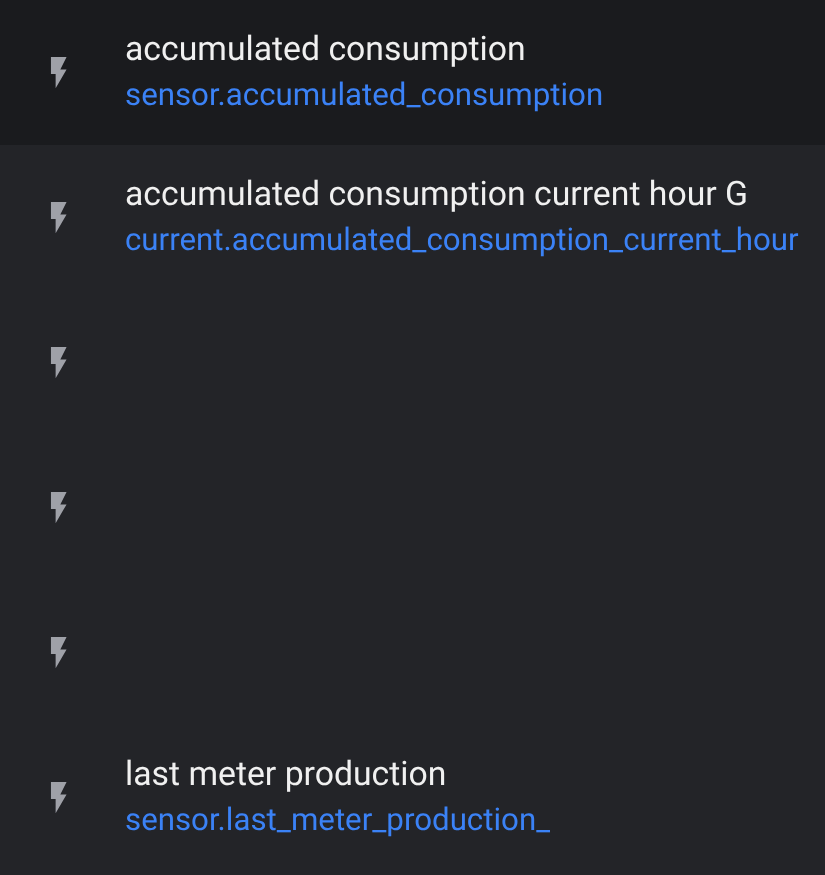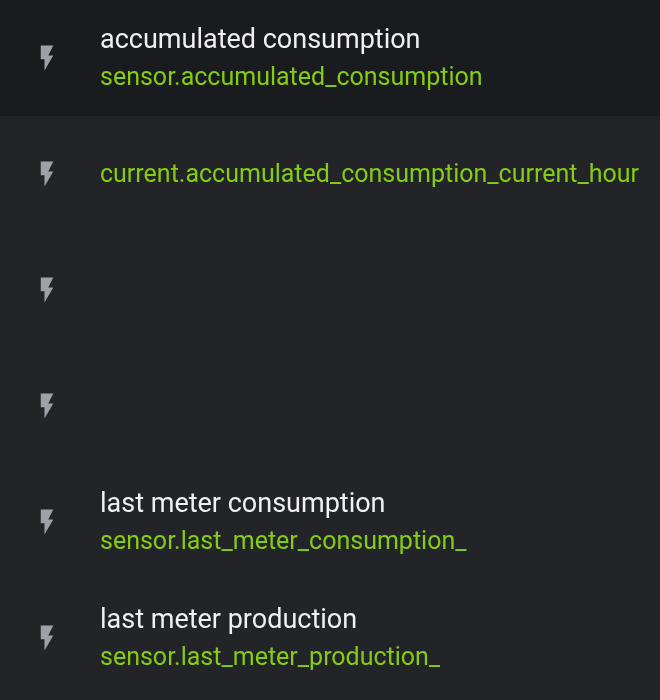--- a/index.html
+++ b/index.html
@@ -51,21 +51,21 @@
     }
     .title {
       color: #f0f0f0;
       font-size: 27px;
       font-weight: 400;
       line-height: 1.3;
       white-space: nowrap;
       overflow: hidden;
     }
     .subtitle {
-      color: #84cc16;
+      color: #3b82f6;
       font-size: 25px;
       font-weight: 400;
       line-height: 1.3;
       white-space: nowrap;
       overflow: hidden;
     }
   </style>
 </head>
 <body>
 
@@ -82,20 +82,21 @@
     </div>
   </div>
 
   <div class="list-item">
     <div class="icon-wrap">
       <svg viewBox="0 0 24 24">
           <path d="M7 2v11h3v9l7-12h-4l4-8z"></path>
         </svg>
     </div>
     <div class="text-wrap">
+      <div class="title">accumulated consumption current hour G</div>
       <div class="subtitle">current.accumulated_consumption_current_hour</div>
     </div>
   </div>
 
   <div class="list-item">
     <div class="icon-wrap">
       <svg viewBox="0 0 24 24">
           <path d="M7 2v11h3v9l7-12h-4l4-8z"></path>
         </svg>
     </div>
@@ -110,24 +111,20 @@
         </svg>
     </div>
   </div>
 
   <div class="list-item">
     <div class="icon-wrap">
       <svg viewBox="0 0 24 24">
           <path d="M7 2v11h3v9l7-12h-4l4-8z"></path>
         </svg>
     </div>
-    <div class="text-wrap">
-      <div class="title">last meter consumption</div>
-      <div class="subtitle">sensor.last_meter_consumption_</div>
-    </div>
   </div>
 
   <div class="list-item">
     <div class="icon-wrap">
       <svg viewBox="0 0 24 24">
           <path d="M7 2v11h3v9l7-12h-4l4-8z"></path>
         </svg>
     </div>
     <div class="text-wrap">
       <div class="title">last meter production</div>

